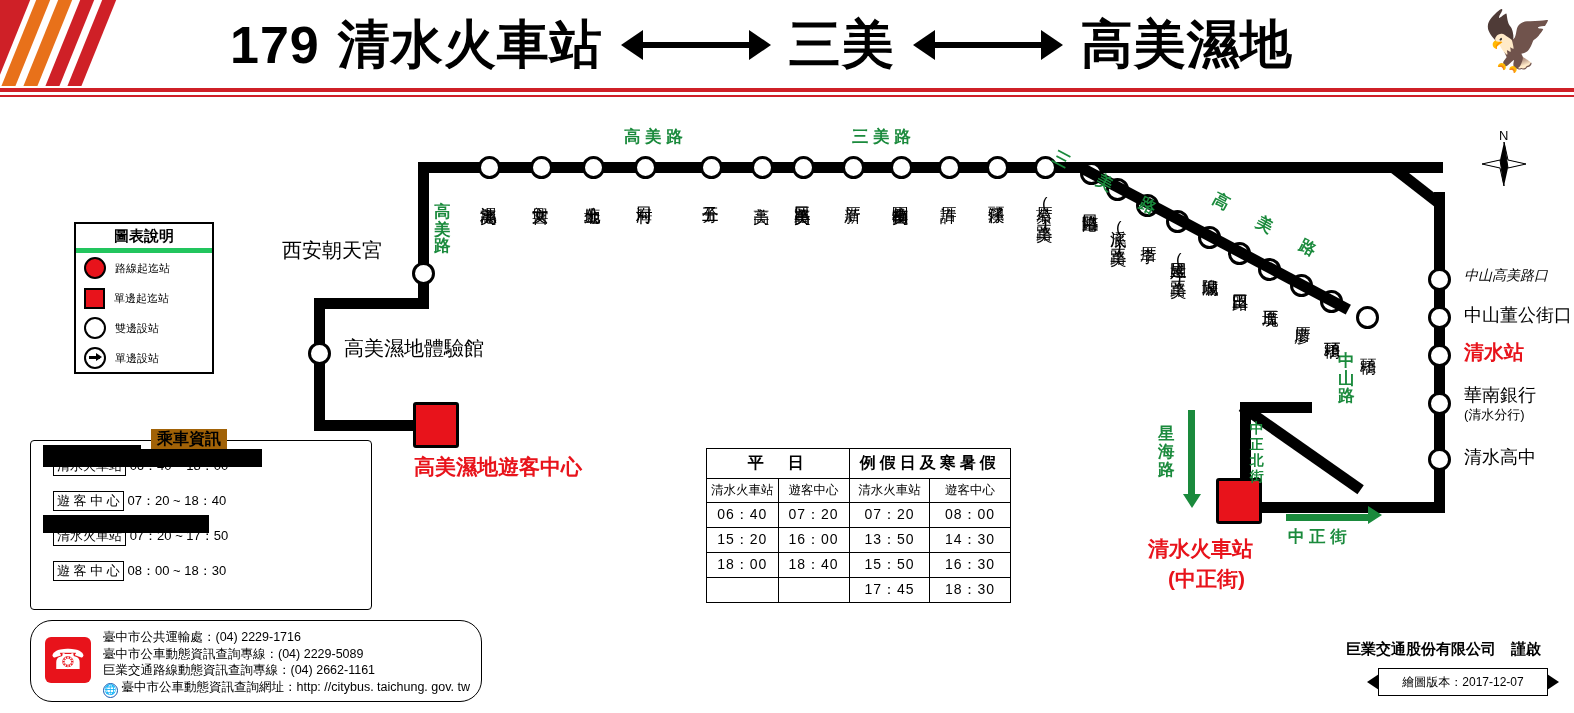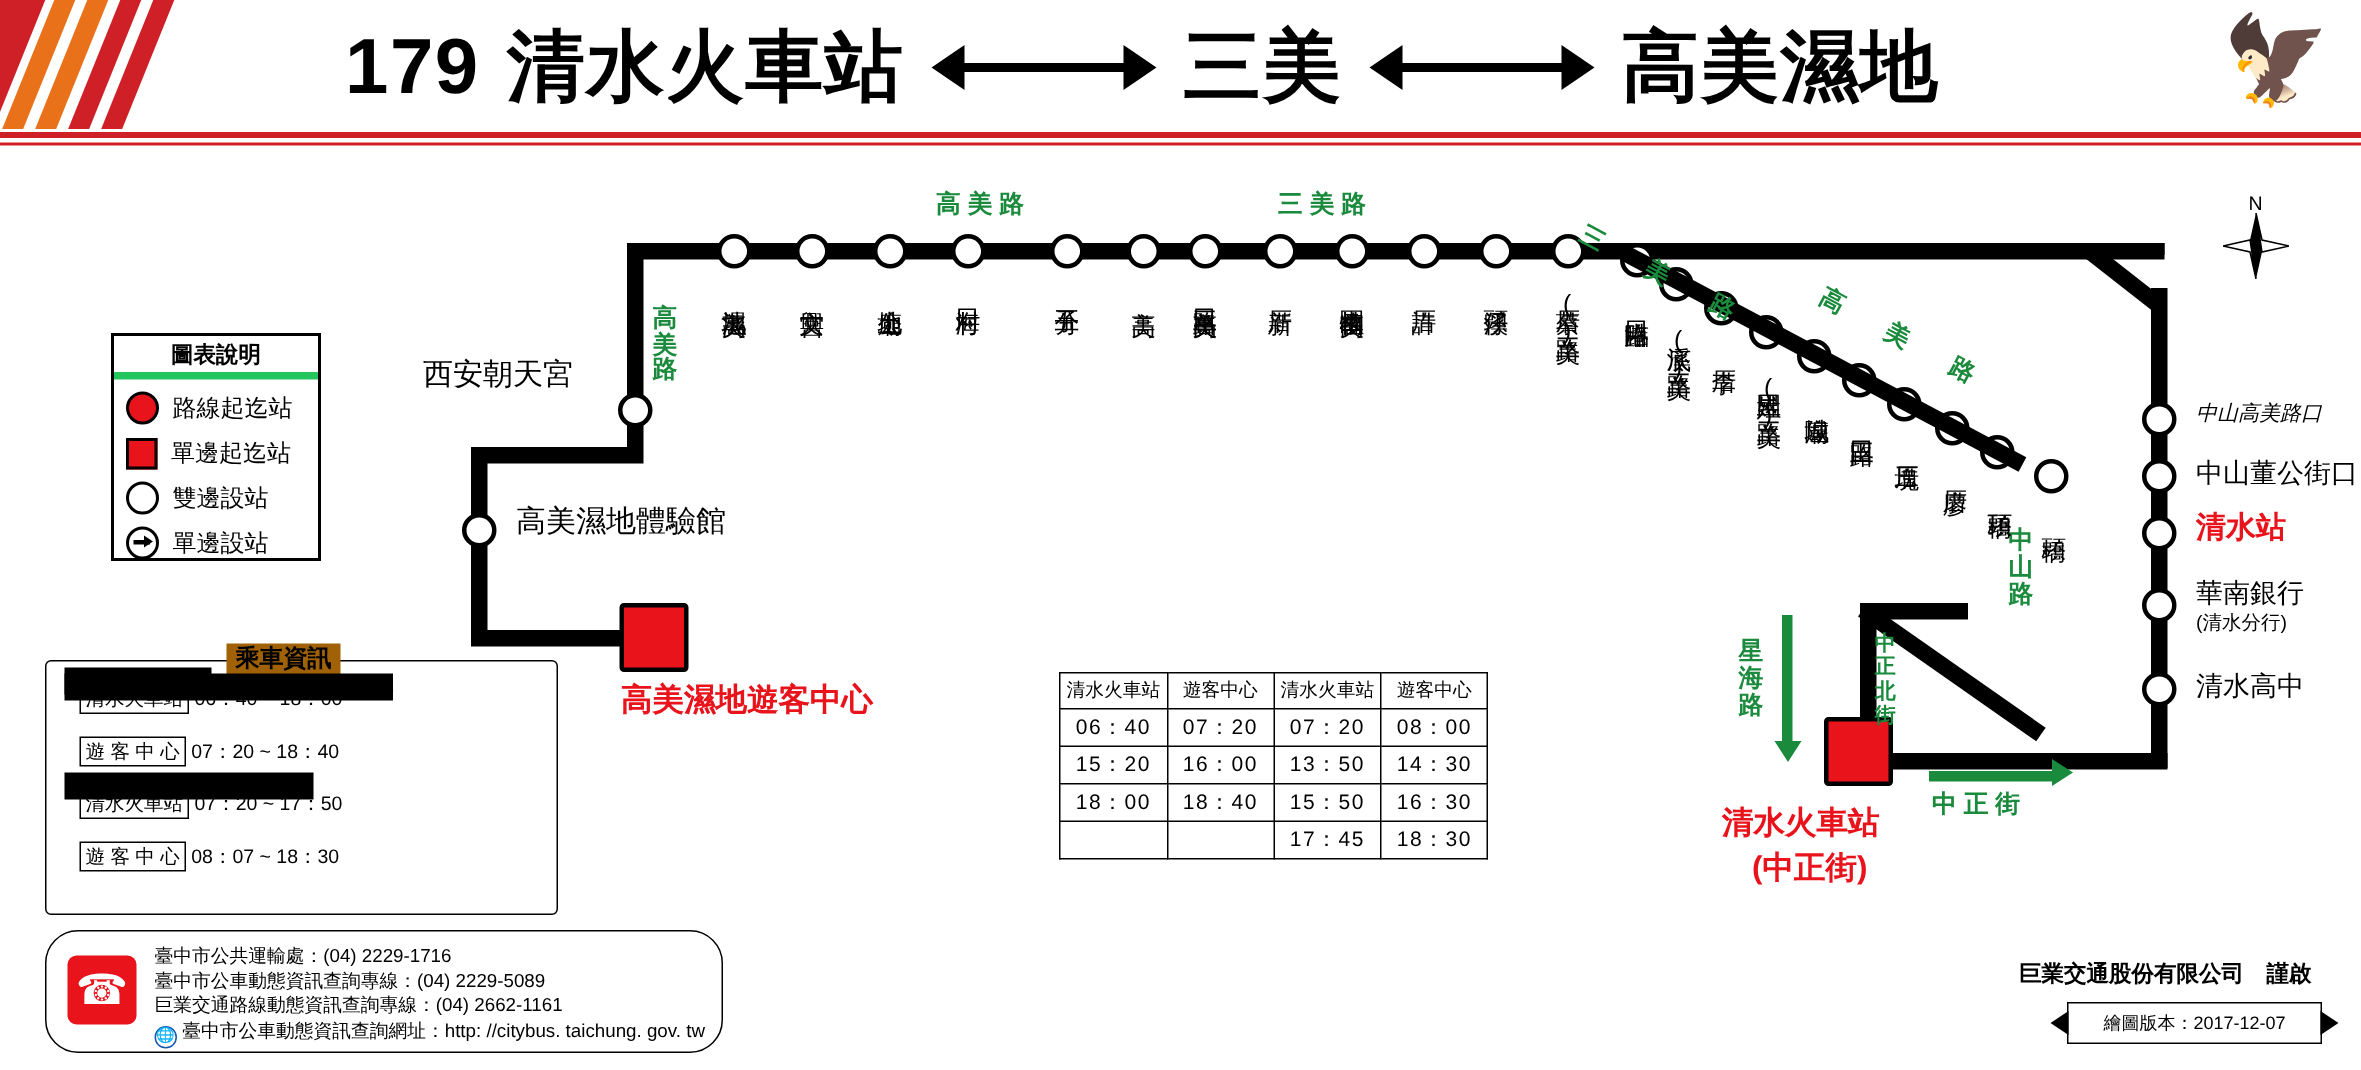--- a/index.html
+++ b/index.html
@@ -21,21 +21,21 @@
     font-size:52px;font-weight:bold;color:#000;letter-spacing:1px;white-space:nowrap;}
   .arrow{display:inline-block;width:150px;height:40px;position:relative;}
   .arrow:before{content:"";position:absolute;left:18px;top:17px;width:114px;height:6px;background:#000;}
   .arrow:after{content:"";position:absolute;right:0;top:5px;width:0;height:0;border-top:15px solid transparent;border-bottom:15px solid transparent;border-left:22px solid #000;}
   .arrow .back{position:absolute;left:0;top:5px;width:0;height:0;border-top:15px solid transparent;border-bottom:15px solid transparent;border-right:22px solid #000;}
   .eagle{position:absolute;right:18px;top:4px;width:76px;height:74px;color:#8a6a12;font-size:58px;line-height:74px;text-align:center;}
 
   
   .legend{position:absolute;left:74px;top:222px;width:136px;height:148px;border:2px solid #000;background:#fff;}
   .legend-title{text-align:center;font-size:15px;font-weight:bold;padding:3px 0 2px;border-bottom:5px solid #22c55e;}
-  .legend-row{display:flex;align-items:flex-end;height:30px;padding-left:8px;font-size:16px;gap:9px;}
+  .legend-row{display:flex;align-items:center;height:30px;padding-left:8px;font-size:11px;gap:9px;}
   .lg-circle-red{width:18px;height:18px;border-radius:50%;background:#e8131b;border:2px solid #000;}
   .lg-square-red{width:17px;height:17px;background:#e8131b;border:2px solid #000;}
   .lg-circle{width:18px;height:18px;border-radius:50%;background:#fff;border:2px solid #000;}
   .lg-circle-dot{width:18px;height:18px;border-radius:50%;background:#fff;border:2px solid #000;position:relative;}
   .lg-circle-dot:after{content:"";position:absolute;left:3px;top:6.5px;width:11px;height:3px;background:#000;}
   .lg-circle-dot:before{content:"";position:absolute;right:2px;top:3.5px;width:0;height:0;border-top:4px solid transparent;border-bottom:4px solid transparent;border-left:6px solid #000;}
 
   
   .rideinfo{position:absolute;left:30px;top:440px;width:340px;height:168px;border:1px solid #000;border-radius:4px;}
   .rideinfo-legend{position:absolute;left:120px;top:-12px;background:#a16207;padding:0 6px;font-size:16px;font-weight:bold;}
@@ -144,39 +144,43 @@
       <span class="boxed">遊 客 中 心</span>
       <span>07：20 ~ 18：40</span>
     </div>
     <div class="ln">《例假日及寒暑假 頭末班》</div>
     <div class="sub">
       <span class="boxed">清水火車站</span>
       <span>07：20 ~ 17：50</span>
     </div>
     <div class="sub">
       <span class="boxed">遊 客 中 心</span>
-      <span>08：07 ~ 18：30</span>
+      <span>08：00 ~ 18：30</span>
     </div>
   </div>
 
   <div class="phonebox">
     <div class="phone-icon">☎</div>
     <div class="phone-lines">
       <div>臺中市公共運輸處：(04) 2229-1716</div>
       <div>臺中市公車動態資訊查詢專線：(04) 2229-5089</div>
       <div>巨業交通路線動態資訊查詢專線：(04) 2662-1161</div>
       <div>
         <span class="globe">🌐</span>
         <span>臺中市公車動態資訊查詢網址：http: //citybus. taichung. gov. tw</span>
       </div>
     </div>
   </div>
 
   <table class="timetable">
     <tbody>
+        <tr>
+      <th class="grp" colspan="2">平　日</th>
+      <th class="grp" colspan="2">例假日及寒暑假</th>
+    </tr>
     <tr>
       <th class="sub">清水火車站</th>
       <th class="sub">遊客中心</th>
       <th class="sub">清水火車站</th>
       <th class="sub">遊客中心</th>
     </tr>
     <tr>
       <td class="tm">06：40</td>
       <td class="tm">07：20</td>
       <td class="tm">07：20</td>

